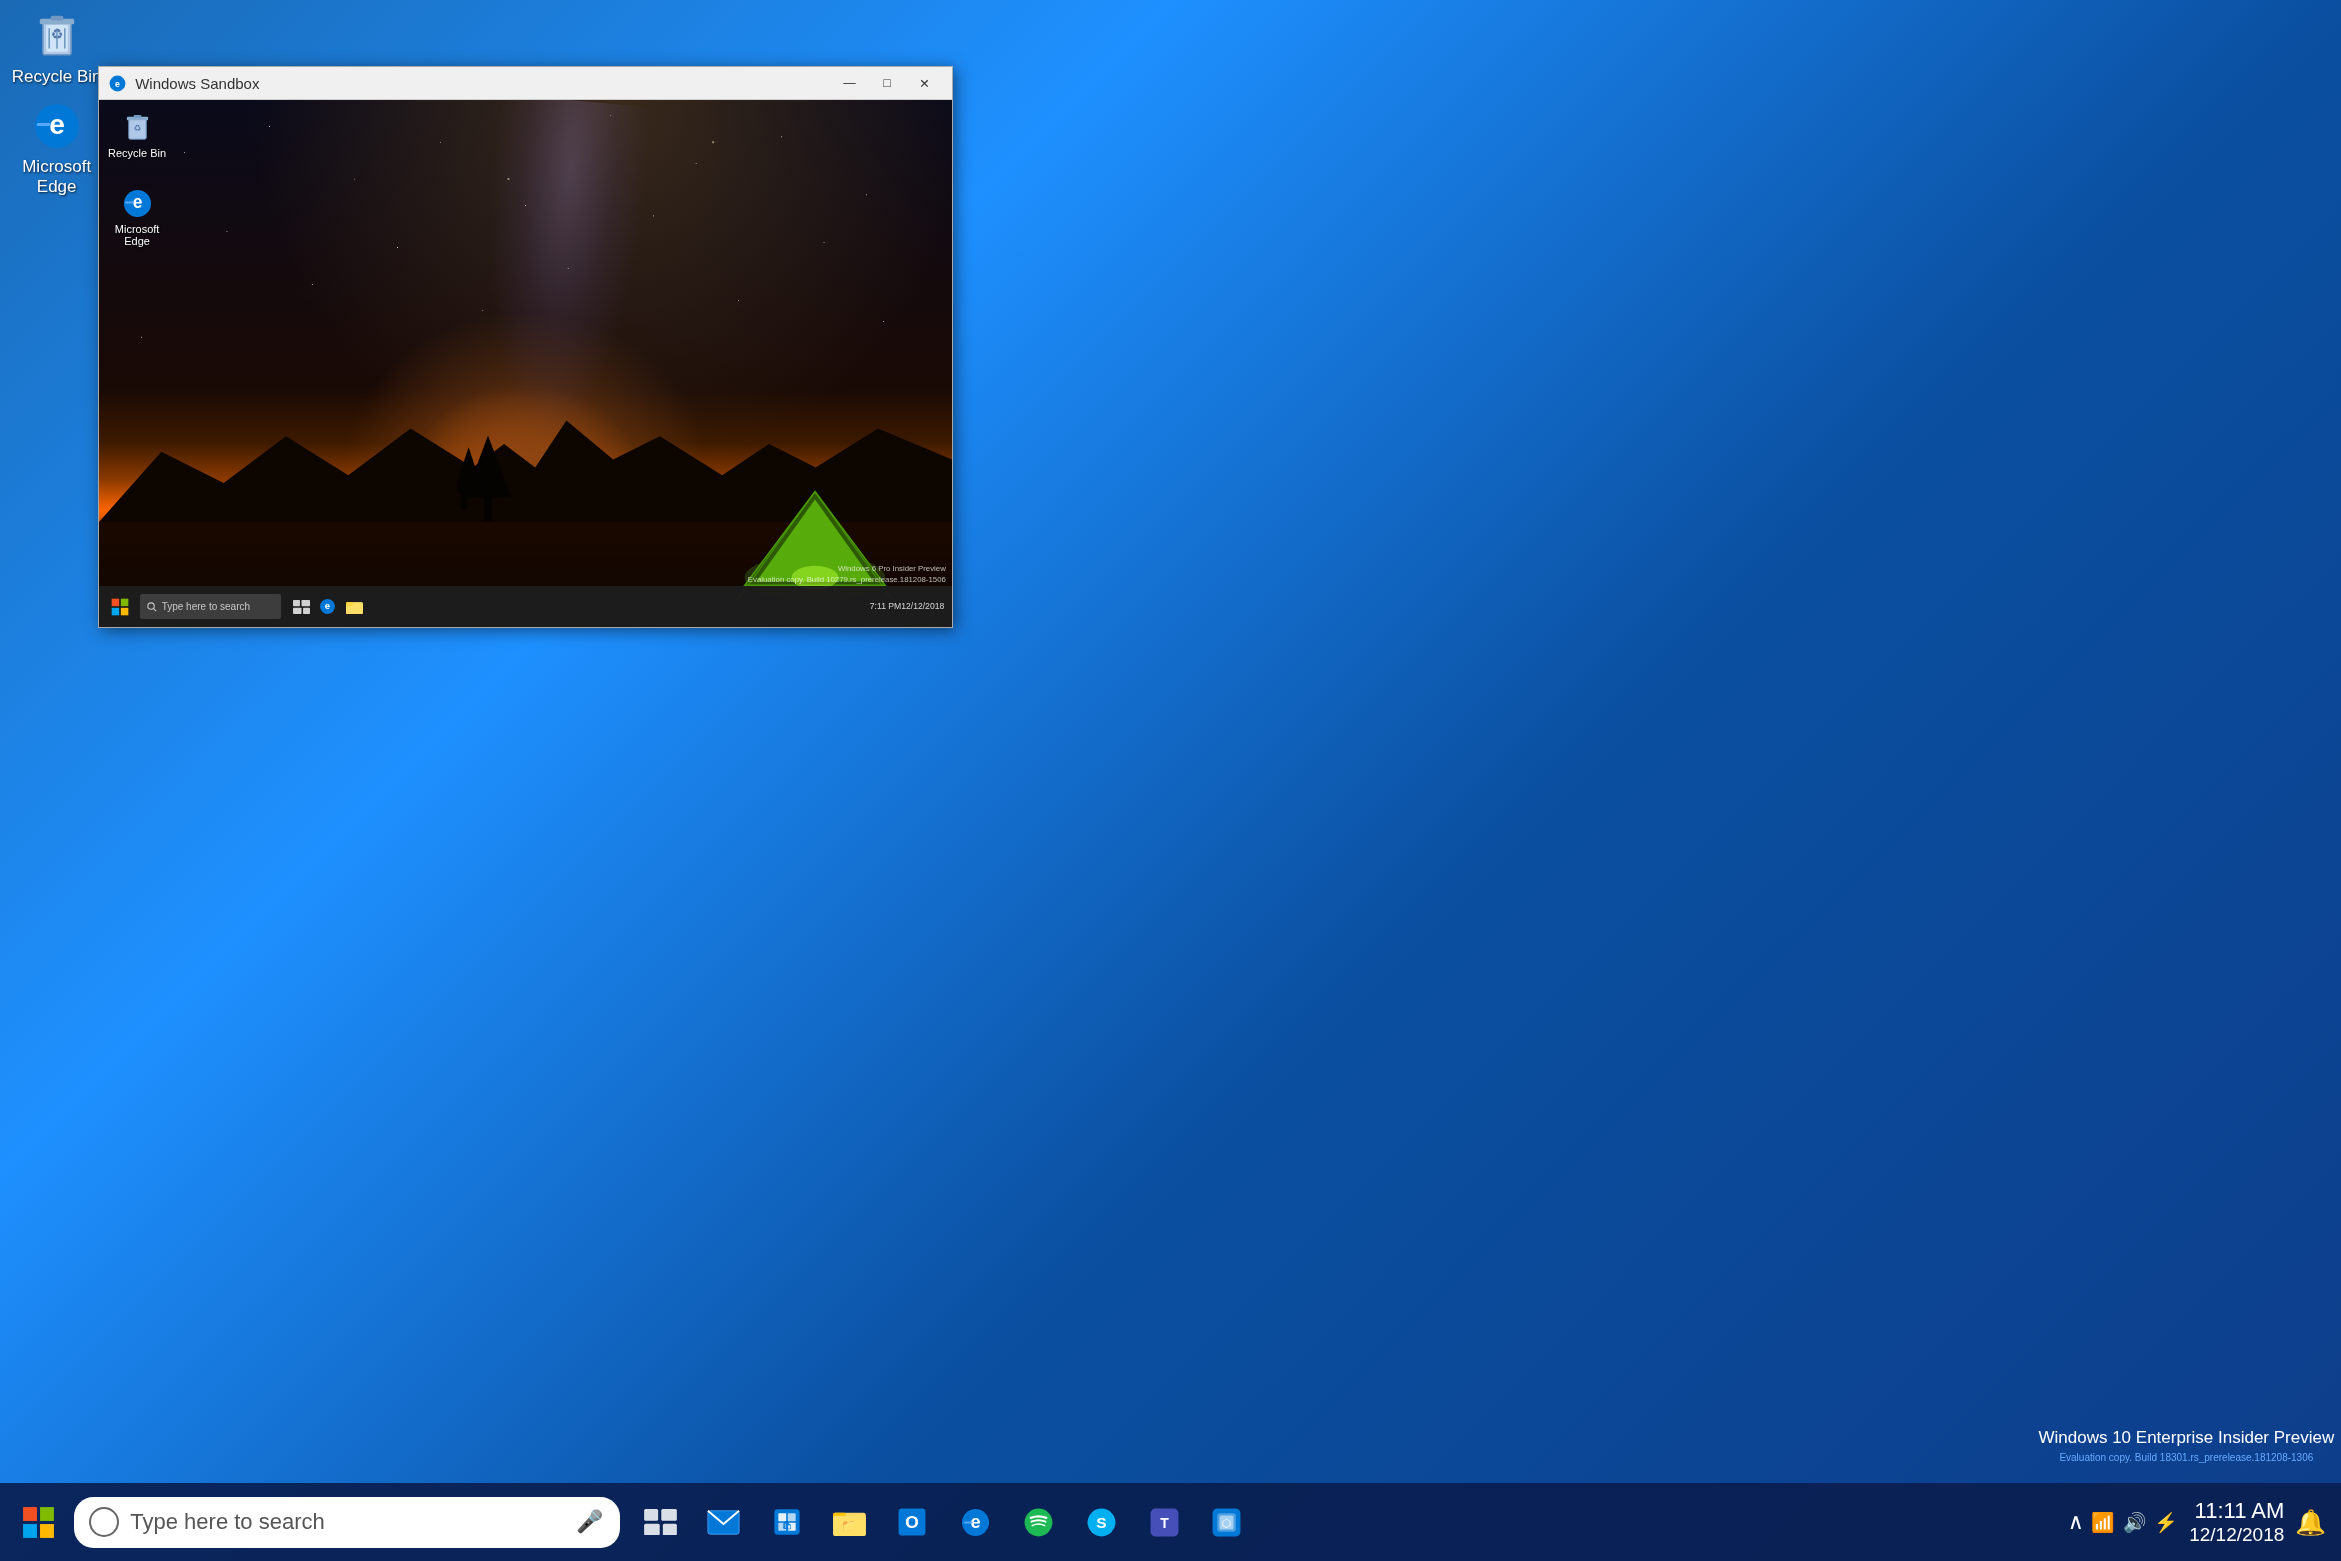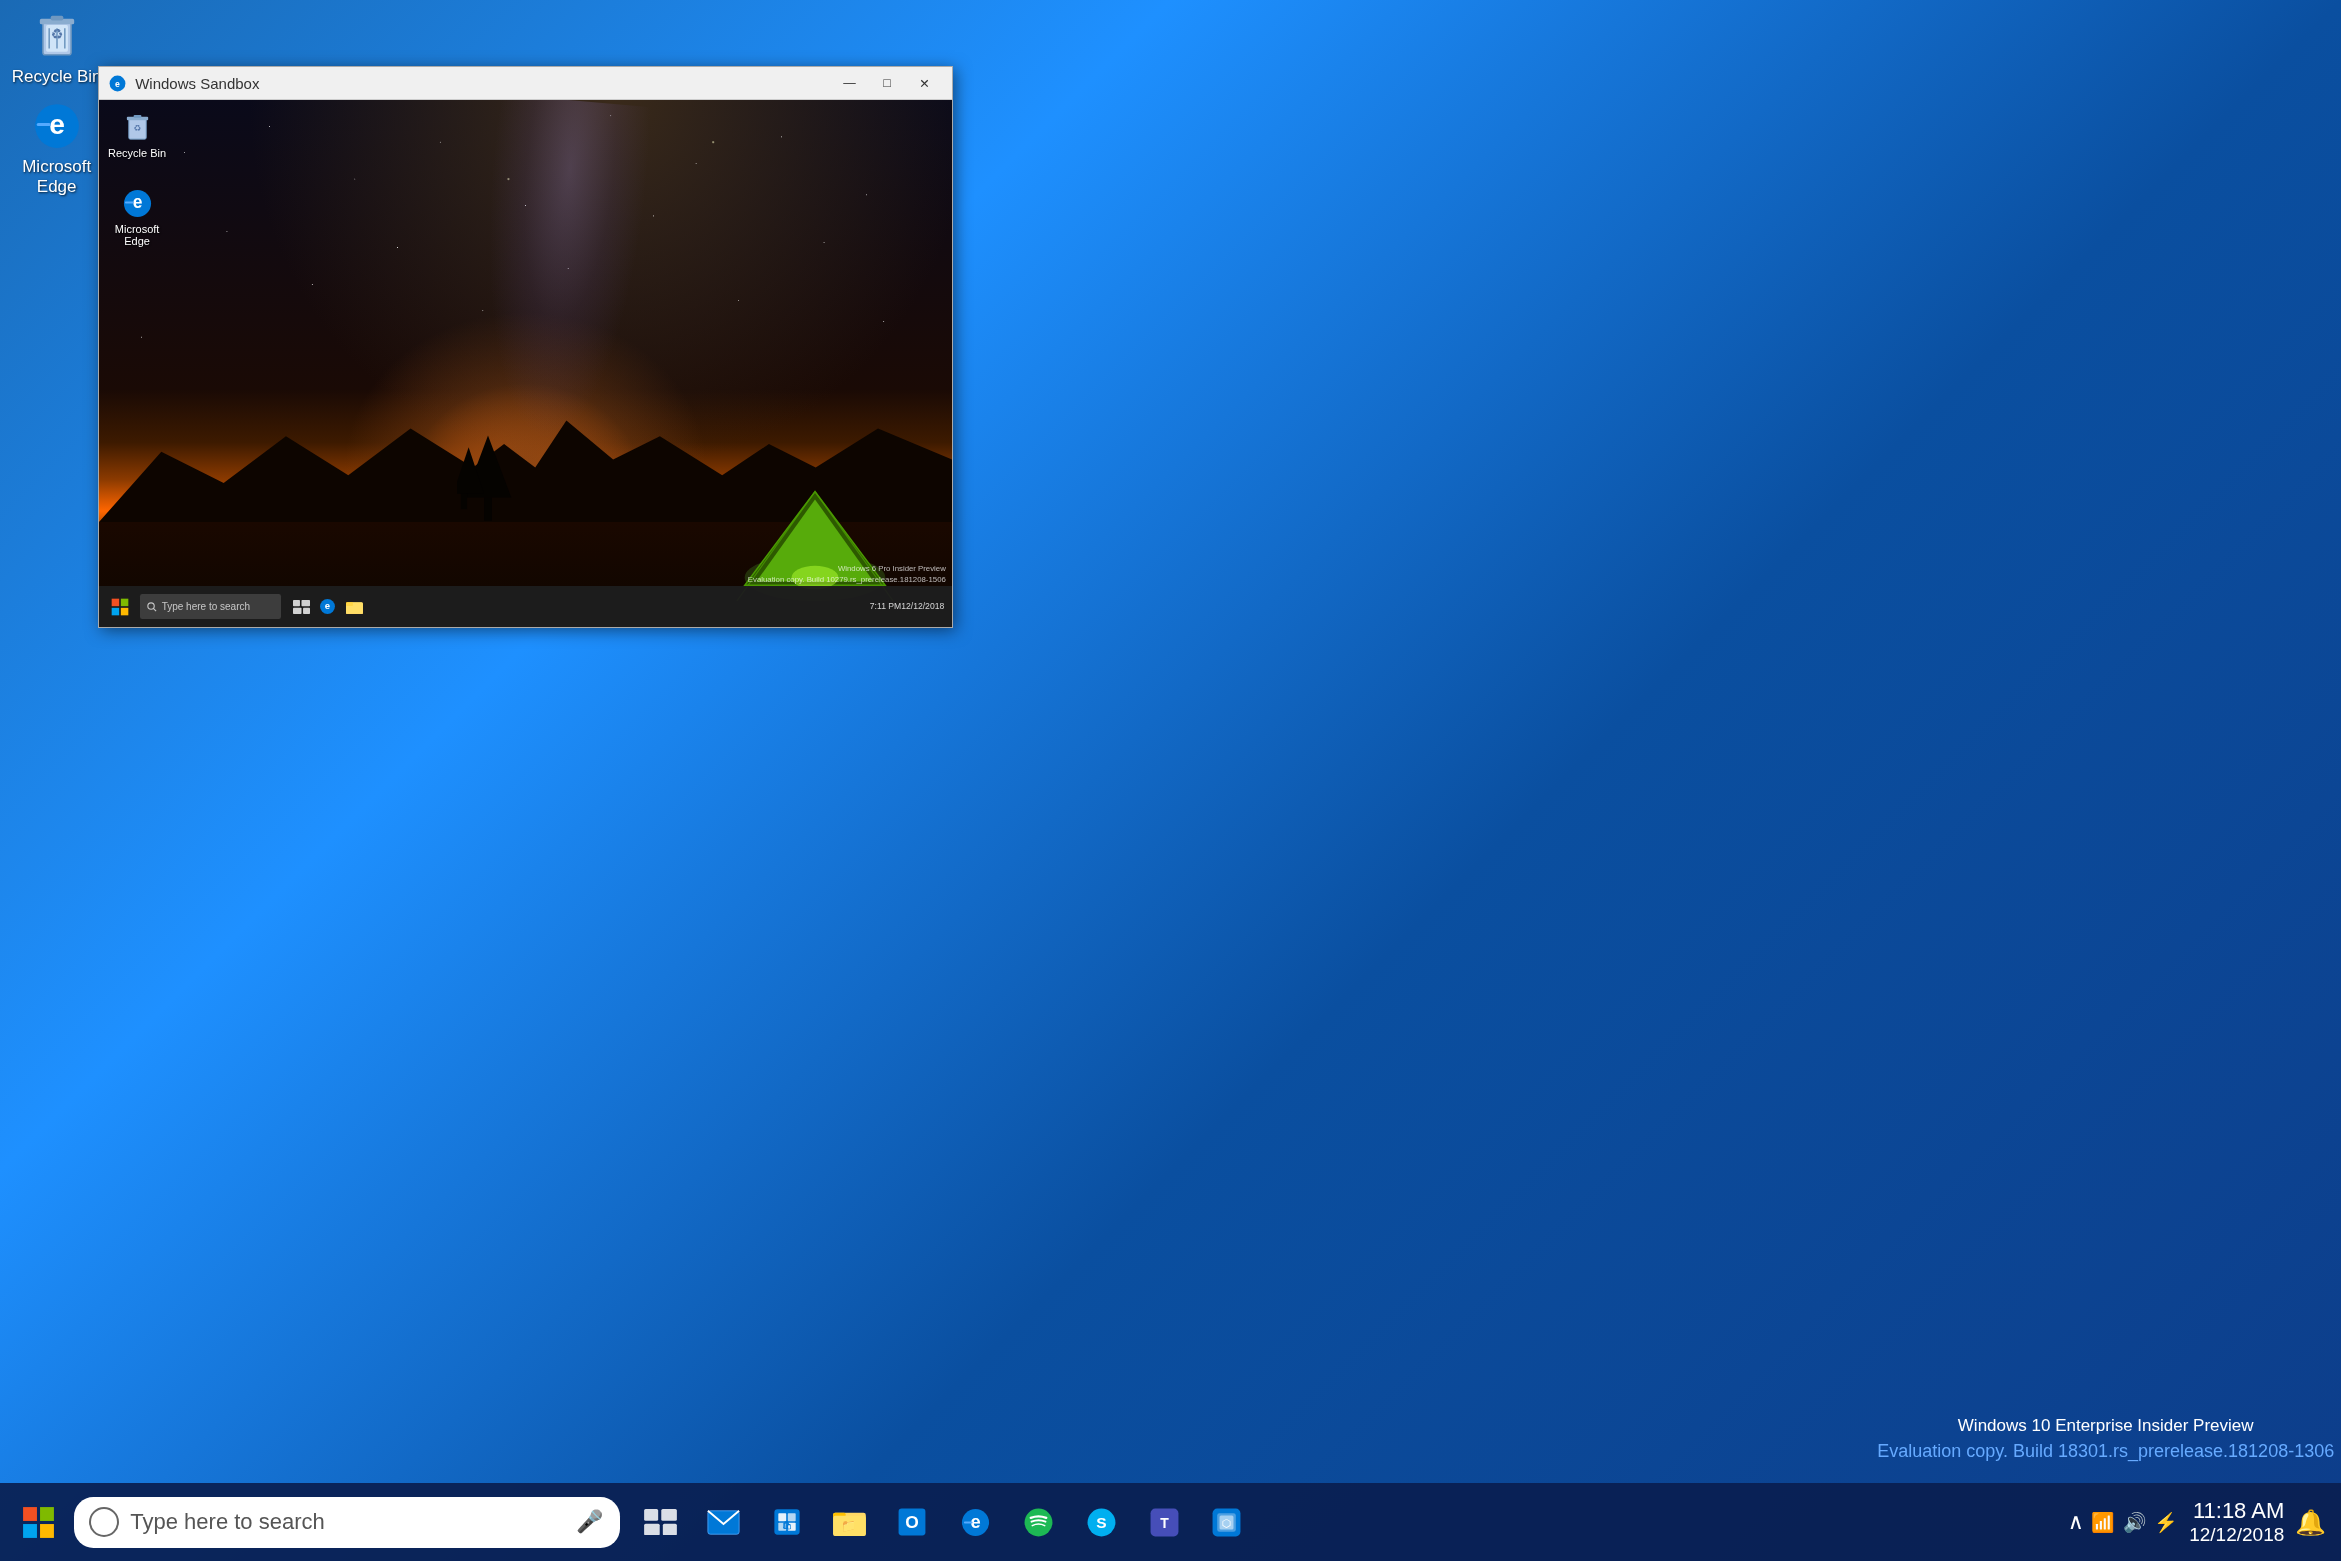--- a/index.html
+++ b/index.html
@@ -366,21 +366,21 @@
       text-align: center;
       padding-right: 7.8px;
       color: white;
       font-size: 15.6px;
       line-height: 1.5;
     }
     .eval-watermark .line1 {
       font-size: 17px;
     }
     .eval-watermark .line2 {
-      font-size: 18px;
+      font-size: 10px;
       color: #6af;
     }
 
     
     .recycle-icon-svg {
       width: 50px;
       height: 50px;
     }
     .edge-icon-svg {
       width: 50px;
@@ -680,21 +680,21 @@
 
         <span class="tray-icon">∧</span>
 
         <span class="tray-icon" style="font-size:19px;">📶</span>
 
         <span class="tray-icon" style="font-size:19px;">🔊</span>
 
         <span class="tray-icon" style="font-size:19px;">⚡</span>
       </div>
       <div class="tray-clock">
-        <div class="tray-time">11:18 AM</div>
+        <div class="tray-time">11:11 AM</div>
         <div class="tray-date">12/12/2018</div>
       </div>
       <span class="tray-notification">🔔</span>
     </div>
   </div>
 
 </div>
 
 
 </body></html>

